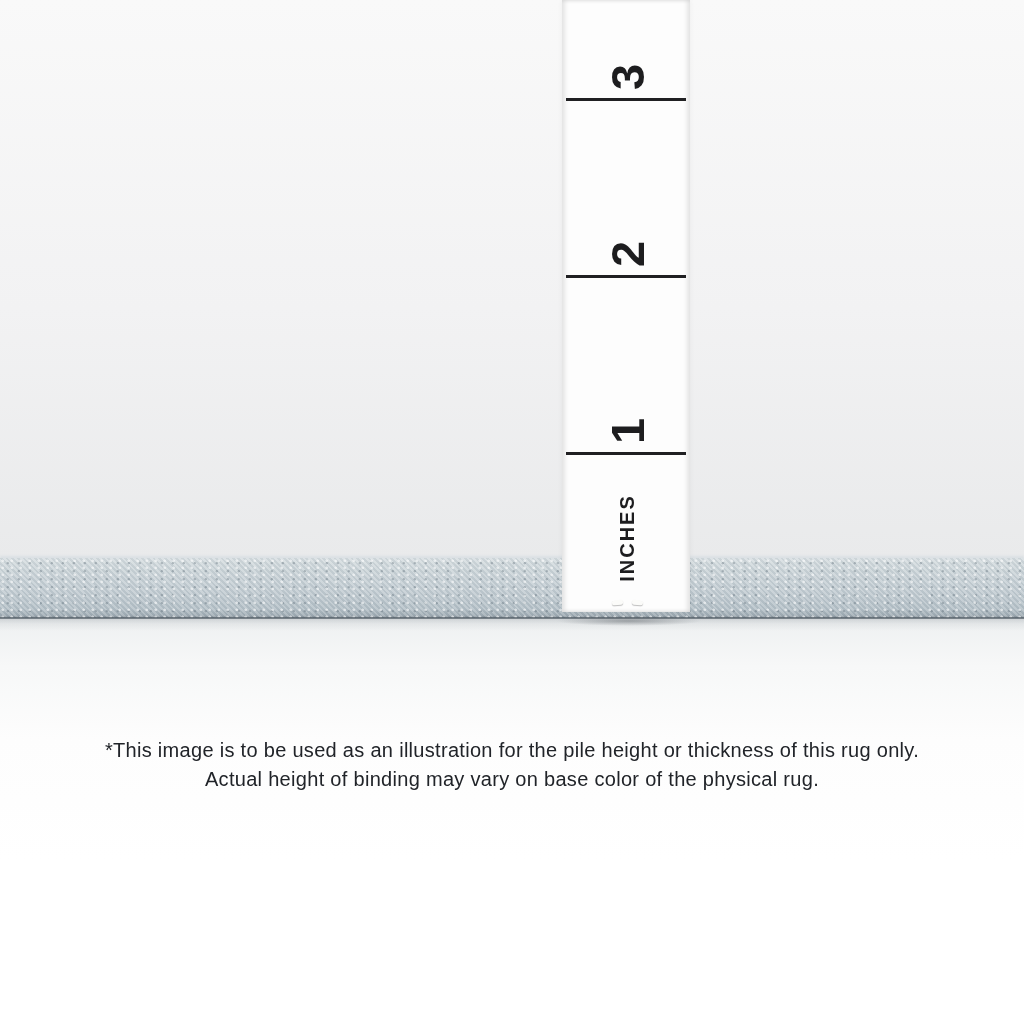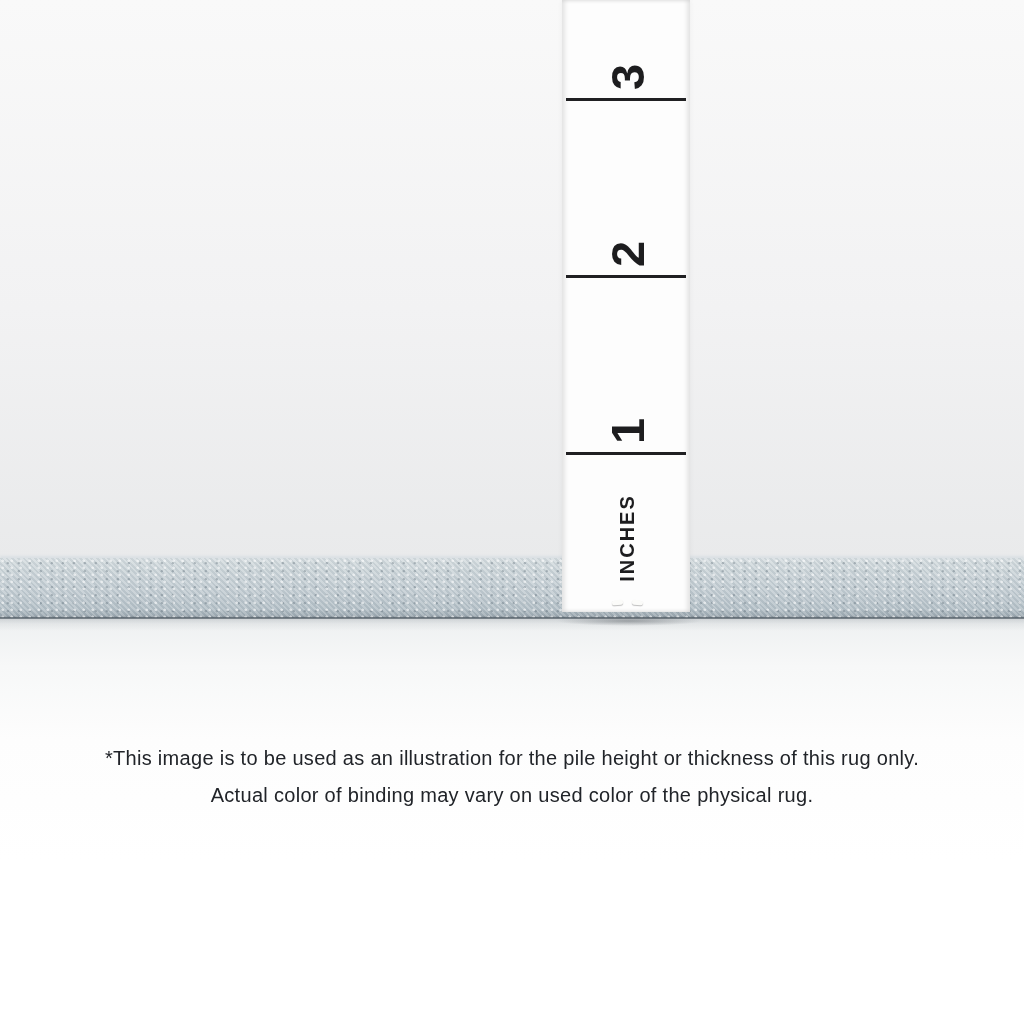--- a/index.html
+++ b/index.html
@@ -89,21 +89,21 @@
     background:#fbfbf9;box-shadow:0 1px 1px rgba(0,0,0,0.25);
   }
   .notch-a{left:46px;transform:rotate(-4deg);}
   .notch-b{left:66px;transform:rotate(5deg);}
   
   .caption{
     position:absolute;left:0;top:736px;width:1024px;
     text-align:center;color:var(--caption-text,#212429);
     font-size:20px;line-height:29px;letter-spacing:0.3px;font-weight:500;
   }
-  .caption p{margin:8px;}
+  .caption p{margin:0;}
 </style>
 </head>
 <body>
 
 <div class="scene">
 
   <div class="bg-top"></div>
 
   <div class="floor"></div>
   <div class="rug-floor-shadow"></div>
@@ -139,16 +139,16 @@
   <div class="inches-label">INCHES</div>
 
   <div class="tip-shadow"></div>
   <div class="tape-tip">
     <span class="notch notch-a"></span>
     <span class="notch notch-b"></span>
   </div>
 
   <div class="caption">
     <p>*This image is to be used as an illustration for the pile height or thickness of this rug only.</p>
-    <p>Actual color of binding may vary on used color of the physical rug.</p>
+    <p>Actual height of binding may vary on base color of the physical rug.</p>
   </div>
 
 </div>
 
 </body></html>

